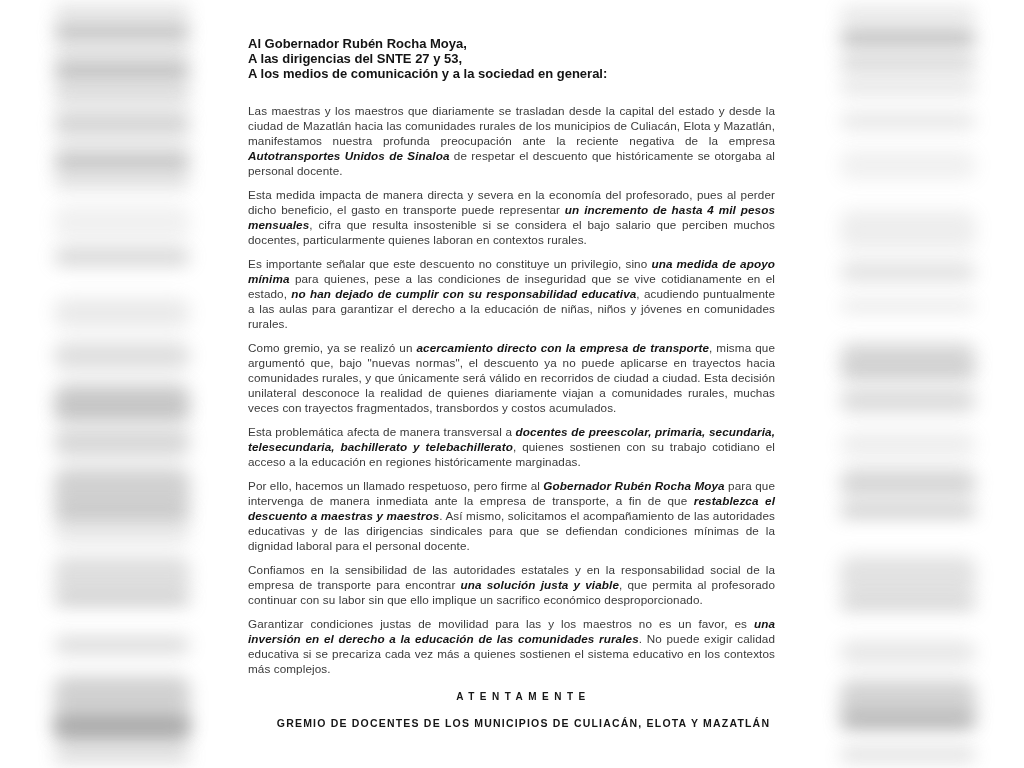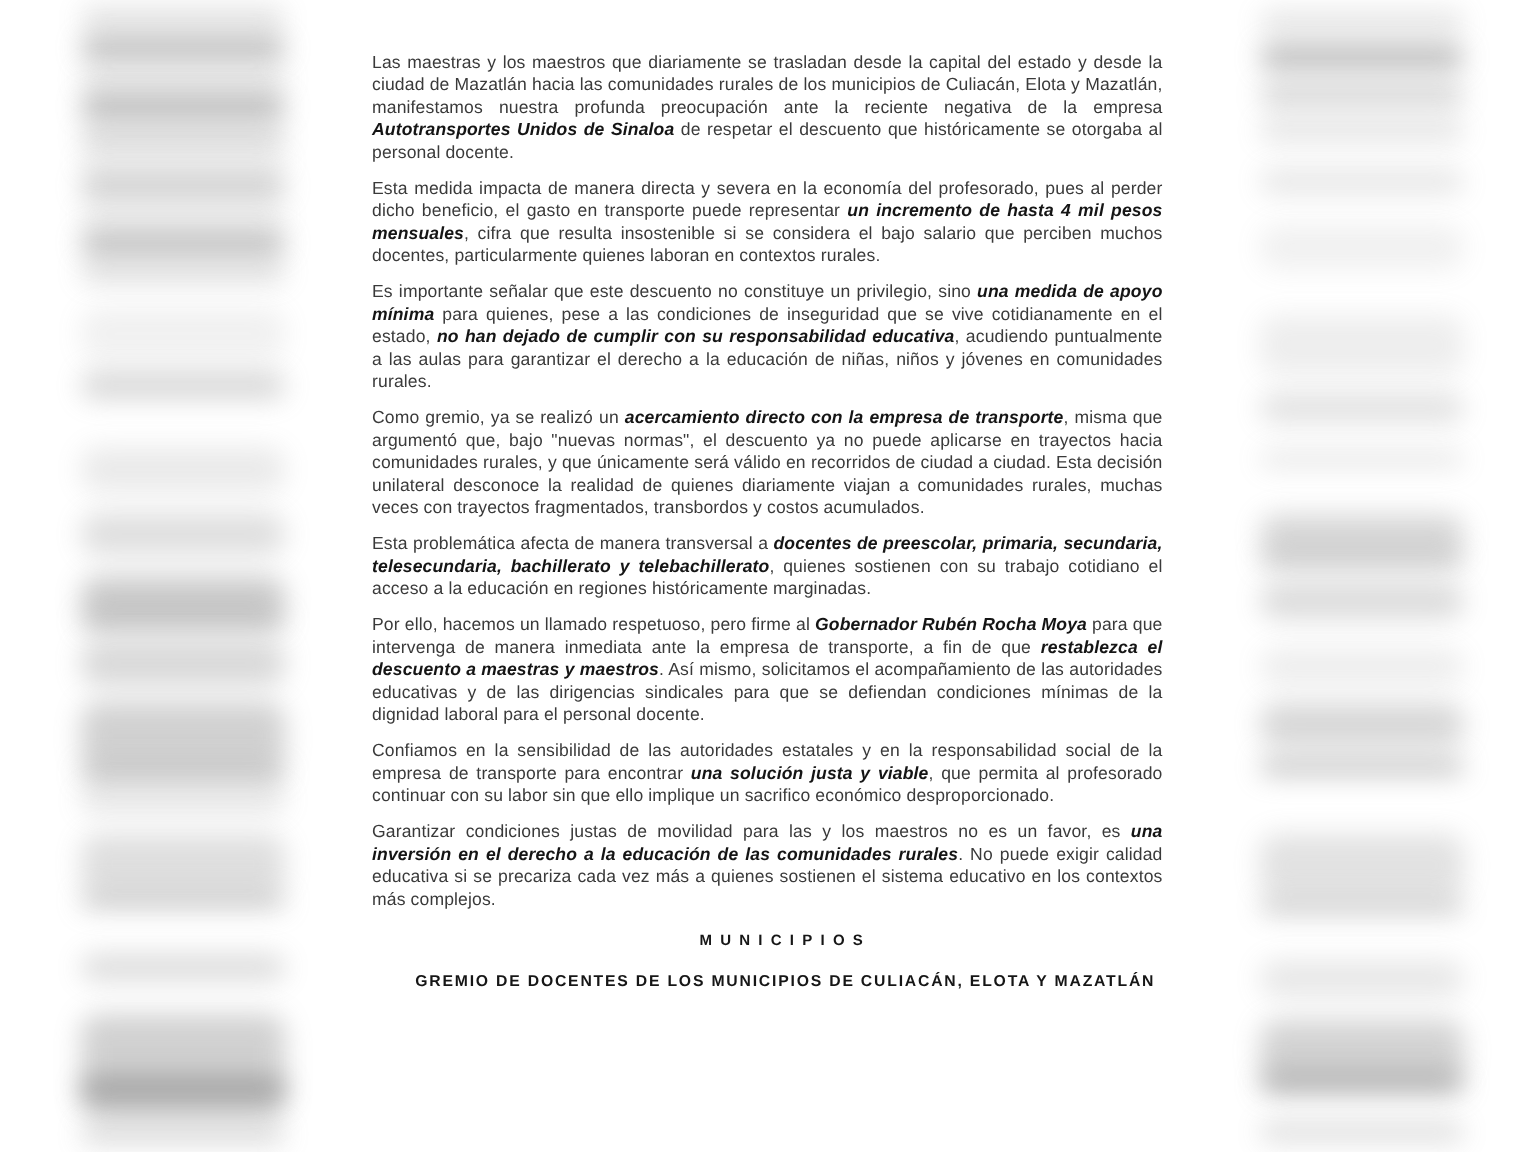--- a/index.html
+++ b/index.html
@@ -130,30 +130,35 @@
     <div class="band" style="top: 598px; height: 12px; opacity: 0.4;"></div>
     <div class="band" style="top: 640px; height: 25px; opacity: 0.2;"></div>
     <div class="band" style="top: 680px; height: 42px; opacity: 0.38;"></div>
     <div class="band" style="top: 714px; height: 15px; opacity: 0.6;"></div>
     <div class="band" style="top: 748px; height: 13px; opacity: 0.3;"></div>
   </div>
 
 <div class="doc">
 
 
+  <div class="salutation">
+    <div>Al Gobernador Rubén Rocha Moya,</div>
+    <div>A las dirigencias del SNTE 27 y 53,</div>
+    <div>A los medios de comunicación y a la sociedad en general:</div>
+  </div>
 
   <div class="body-text">
     <p><span>Las maestras y los maestros que diariamente se trasladan desde la capital del estado y desde la ciudad de Mazatlán hacia las comunidades rurales de los municipios de Culiacán, Elota y Mazatlán, manifestamos nuestra profunda preocupación ante la reciente negativa de la empresa </span><b>Autotransportes Unidos de Sinaloa</b><span> de respetar el descuento que históricamente se otorgaba al personal docente.</span></p>
     <p><span>Esta medida impacta de manera directa y severa en la economía del profesorado, pues al perder dicho beneficio, el gasto en transporte puede representar </span><b>un incremento de hasta 4 mil pesos mensuales</b><span>, cifra que resulta insostenible si se considera el bajo salario que perciben muchos docentes, particularmente quienes laboran en contextos rurales.</span></p>
     <p><span>Es importante señalar que este descuento no constituye un privilegio, sino </span><b>una medida de apoyo mínima</b><span> para quienes, pese a las condiciones de inseguridad que se vive cotidianamente en el estado, </span><b>no han dejado de cumplir con su responsabilidad educativa</b><span>, acudiendo puntualmente a las aulas para garantizar el derecho a la educación de niñas, niños y jóvenes en comunidades rurales.</span></p>
     <p><span>Como gremio, ya se realizó un </span><b>acercamiento directo con la empresa de transporte</b><span>, misma que argumentó que, bajo "nuevas normas", el descuento ya no puede aplicarse en trayectos hacia comunidades rurales, y que únicamente será válido en recorridos de ciudad a ciudad. Esta decisión unilateral desconoce la realidad de quienes diariamente viajan a comunidades rurales, muchas veces con trayectos fragmentados, transbordos y costos acumulados.</span></p>
     <p><span>Esta problemática afecta de manera transversal a </span><b>docentes de preescolar, primaria, secundaria, telesecundaria, bachillerato y telebachillerato</b><span>, quienes sostienen con su trabajo cotidiano el acceso a la educación en regiones históricamente marginadas.</span></p>
     <p><span>Por ello, hacemos un llamado respetuoso, pero firme al </span><b>Gobernador Rubén Rocha Moya</b><span> para que intervenga de manera inmediata ante la empresa de transporte, a fin de que </span><b>restablezca el descuento a maestras y maestros</b><span>. Así mismo, solicitamos el acompañamiento de las autoridades educativas y de las dirigencias sindicales para que se defiendan condiciones mínimas de la dignidad laboral para el personal docente.</span></p>
     <p><span>Confiamos en la sensibilidad de las autoridades estatales y en la responsabilidad social de la empresa de transporte para encontrar </span><b>una solución justa y viable</b><span>, que permita al profesorado continuar con su labor sin que ello implique un sacrifico económico desproporcionado.</span></p>
     <p><span>Garantizar condiciones justas de movilidad para las y los maestros no es un favor, es </span><b>una inversión en el derecho a la educación de las comunidades rurales</b><span>. No puede exigir calidad educativa si se precariza cada vez más a quienes sostienen el sistema educativo en los contextos más complejos.</span></p>
   </div>
 
   <div class="closing">
-    <div class="atentamente">MUNICIPIOS</div>
+    <div class="atentamente">ATENTAMENTE</div>
     <div class="signature">GREMIO DE DOCENTES DE LOS MUNICIPIOS DE CULIACÁN, ELOTA Y MAZATLÁN</div>
   </div>
 
 </div>
 
 </body></html>

